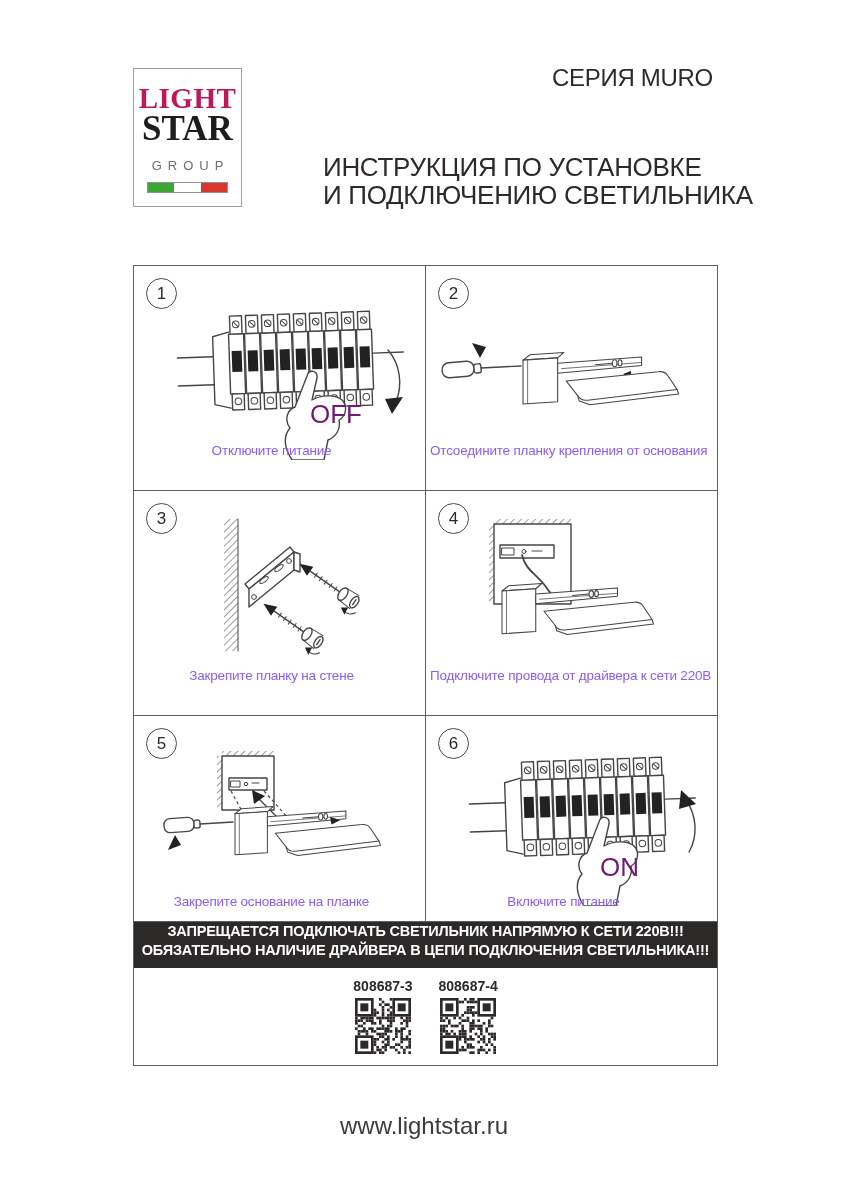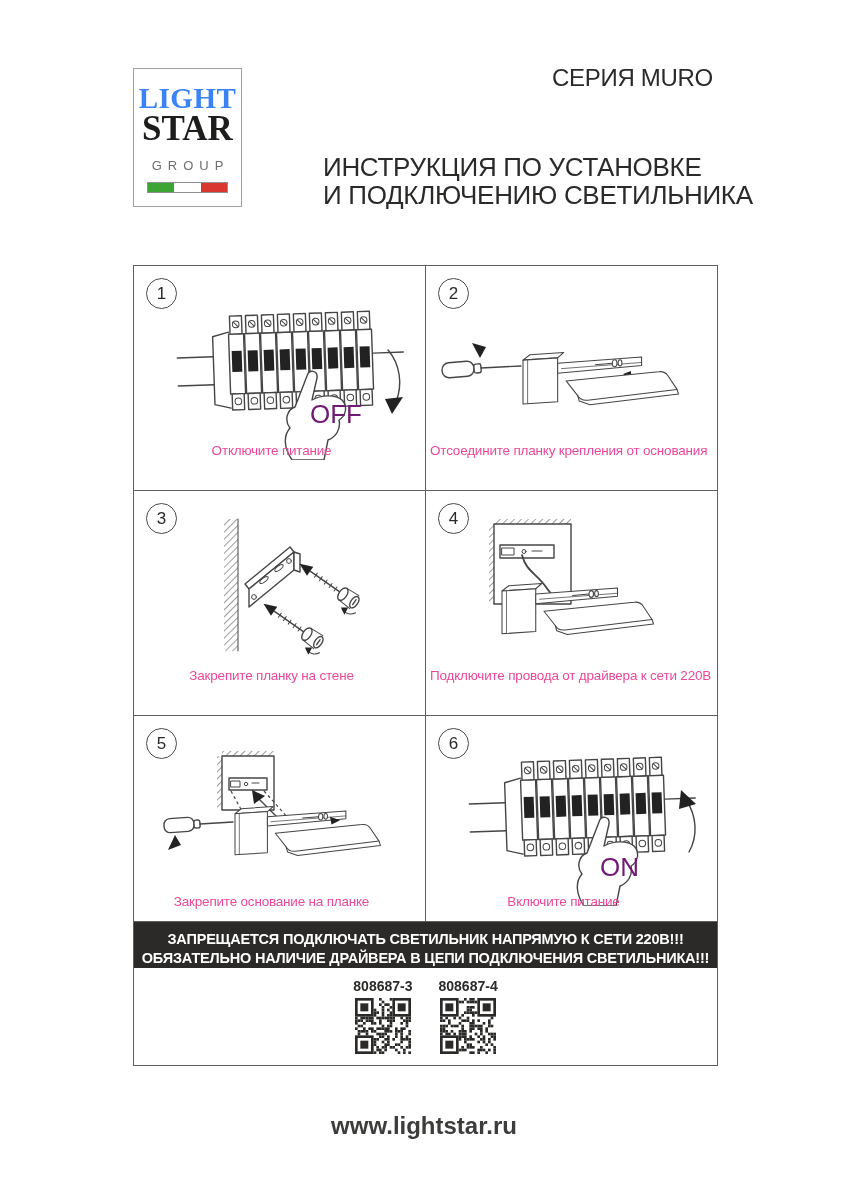--- a/index.html
+++ b/index.html
@@ -3,21 +3,21 @@
 <meta charset="utf-8">
 <style>
   html,body{margin:0;padding:0;background:#fff}
   .page{position:relative;width:848px;height:1200px;background:#fff;overflow:hidden;
         font-family:"Liberation Sans",sans-serif;color:#2b2a29}
 
   
   .logo{position:absolute;left:133px;top:68px;width:109px;height:139px;
         border:1px solid #9d9fa2;text-align:center;box-sizing:border-box}
   .logo-light{font-family:"Liberation Serif",serif;font-weight:700;font-size:29px;
-              line-height:1;margin-top:15px;letter-spacing:.5px;color:#3b82f6}
+              line-height:1;margin-top:15px;letter-spacing:.5px;color:#be185d}
   .logo-star{font-family:"Liberation Serif",serif;font-weight:700;font-size:35px;
              line-height:1;margin-top:-2px;color:#1d1d1b}
   .logo-group{font-size:13px;letter-spacing:6px;padding-left:6px;color:#6d6e71;margin-top:12px}
   .logo-flag{position:absolute;left:13px;right:13px;bottom:13px;height:9px;
              border:1px solid #8f9194;display:flex}
   .flag-green{flex:1;background:#3da535}
   .flag-white{flex:1;background:#fff}
   .flag-red{flex:1;background:#d8362e}
 
   
@@ -30,43 +30,43 @@
   
   .grid{position:absolute;left:133px;top:265px;width:583px;height:799px;
         border:1px solid #5f5f5f;box-sizing:content-box}
   .cell{position:absolute;box-sizing:border-box;background:#fff}
   .bR{border-right:1px solid #5f5f5f}
   .bB{border-bottom:1px solid #5f5f5f}
   .step-num{position:absolute;left:12px;top:12px;width:29px;height:29px;border:1.4px solid #4a4a4a;
             border-radius:50%;display:flex;align-items:center;justify-content:center;
             font-size:17px;color:#2b2a29;background:#fff}
   .caption{position:absolute;left:4px;right:20px;bottom:32px;text-align:center;
-           font-size:13.5px;letter-spacing:-.2px;color:#ec4899;white-space:nowrap}
+           font-size:13.5px;letter-spacing:-.2px;color:#8b5cf6;white-space:nowrap}
   .cell.short .caption{bottom:12px}
   .state-label{position:absolute;font-size:26px;color:#701a75}
   .illus{position:absolute}
 
   
   .ln{fill:none;stroke:#454545;stroke-width:1.4;stroke-linecap:round;stroke-linejoin:round}
   .lnt{fill:none;stroke:#454545;stroke-width:1;stroke-linecap:round;stroke-linejoin:round}
   .wh{fill:#fff;stroke:#454545;stroke-width:1.4;stroke-linejoin:round}
   .fl{fill:#222;stroke:none}
   .dash{fill:none;stroke:#454545;stroke-width:1.2;stroke-dasharray:3 3}
 
   
   .banner{position:absolute;left:0;top:656px;width:583px;height:46px;background:#2b2a29;
           color:#fff;font-weight:700;font-size:14.5px;line-height:19px;letter-spacing:-.2px;
-          display:flex;flex-direction:column;justify-content:flex-end;text-align:center}
+          display:flex;flex-direction:column;justify-content:flex-start;text-align:center}
   .qr-row{position:absolute;left:0;top:702px;width:583px;height:97px;display:flex;
           justify-content:center;gap:26px;padding-top:10px;box-sizing:border-box}
   .qr-block{text-align:right}
   .qr-label{font-weight:700;font-size:14px;color:#2b2a29;margin-bottom:4px}
   svg.qr{width:56px;height:56px;display:block;margin:0 auto;background:#fff}
   .footer{position:absolute;left:0;right:0;top:1112px;text-align:center;
-          font-weight:700;font-size:24px;color:#3c3c3b}
+          font-weight:400;font-size:24px;color:#3c3c3b}
 </style>
 </head>
 <body>
 
 <div class="page">
 
   <div class="logo">
     <div class="logo-light">LIGHT</div>
     <div class="logo-star">STAR</div>
     <div class="logo-group">GROUP</div>

